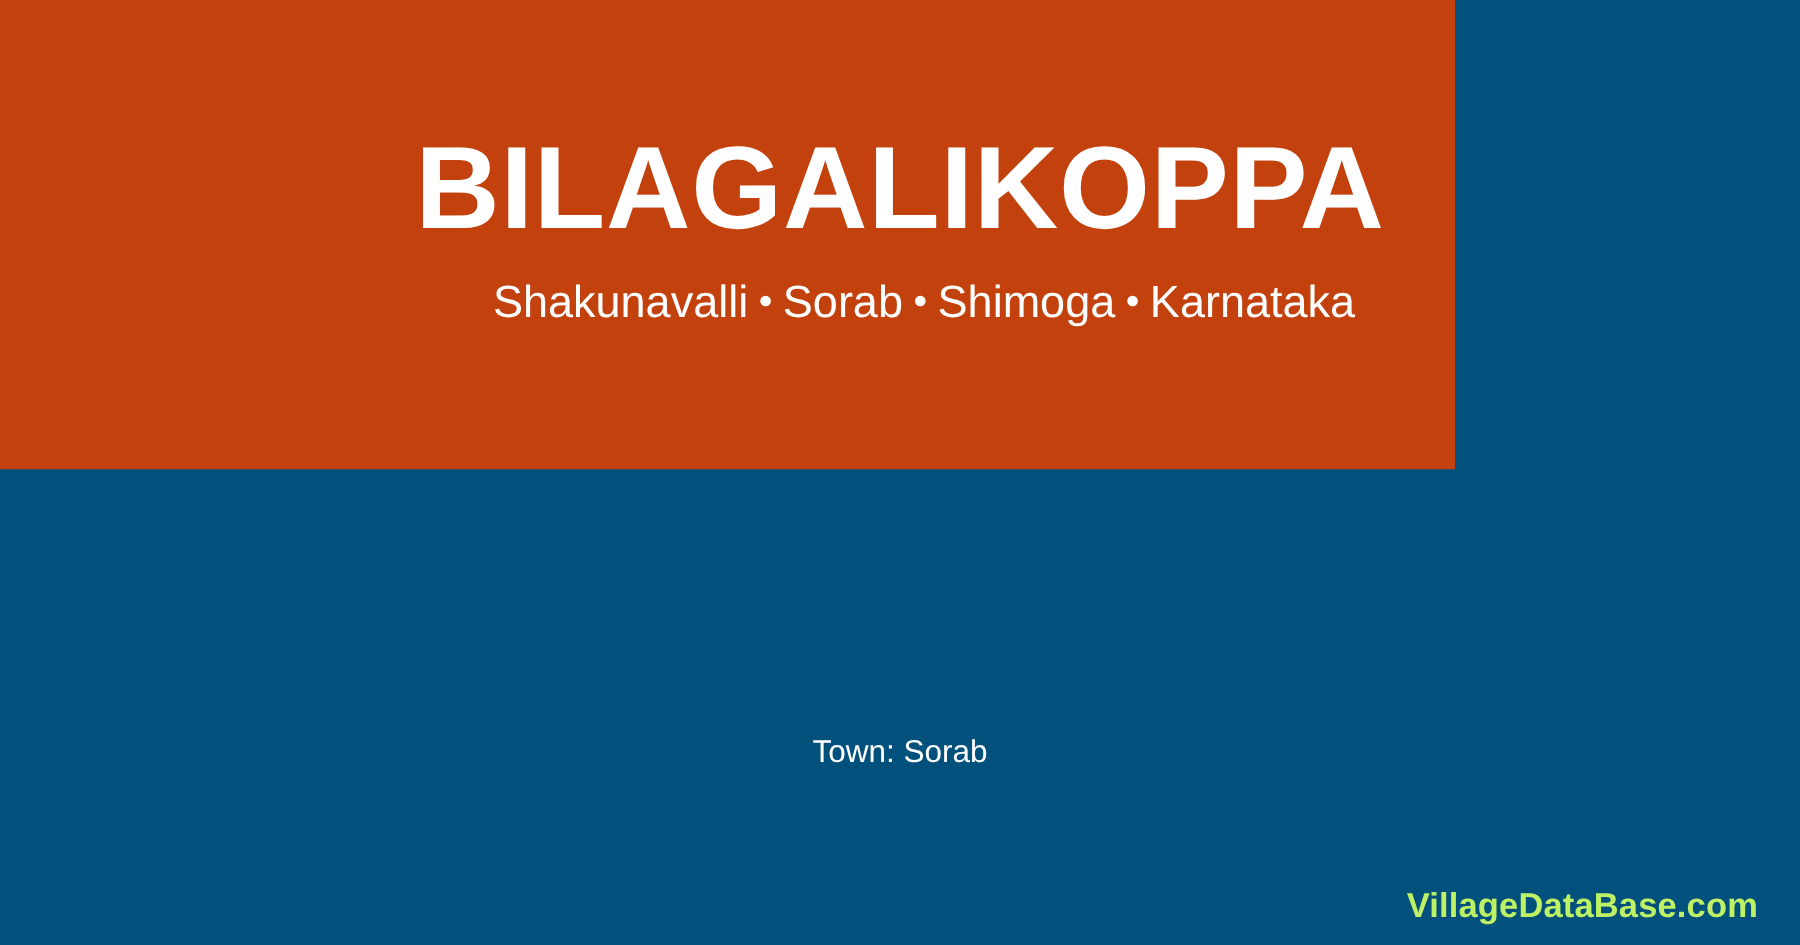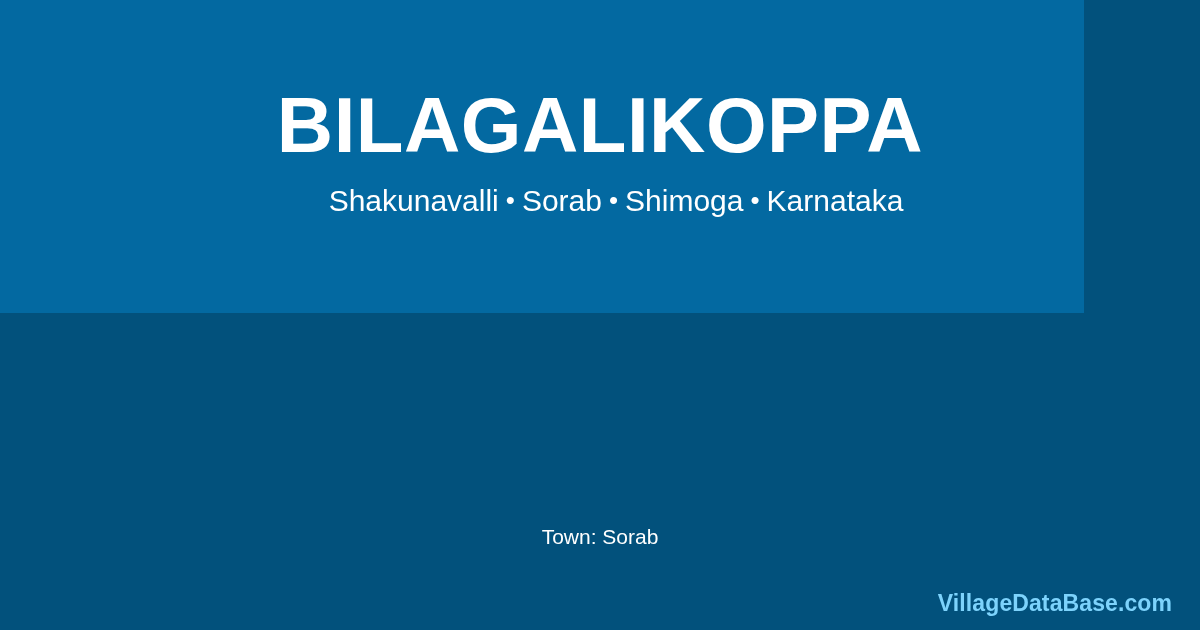--- a/index.html
+++ b/index.html
@@ -18,23 +18,23 @@
     height: 630px;
     overflow: hidden;
     background: #02517c;
   }
 
   
   .banner {
     position: absolute;
     left: 0;
     top: 0;
-    width: 1084px;
+    width: 970px;
     height: 313px;
-    background: #0369a1;
+    background: #c2410c;
     box-sizing: border-box;
   }
 
   .banner-inner {
     position: absolute;
     left: 0;
     top: 0;
     width: 1200px;
     text-align: center;
   }
@@ -90,31 +90,30 @@
     position: absolute;
     left: 0;
     top: 175px;
     width: 1200px;
     text-align: center;
     font-size: 21px;
     line-height: 28px;
     font-weight: 400;
     color: #ffffff;
     white-space: nowrap;
-    margin-top: 35px;
   }
 
   .watermark {
     position: absolute;
     right: 28px;
     bottom: 13px;
     font-size: 23px;
     line-height: 28px;
     font-weight: 700;
-    color: #7dd3fc;
+    color: #bef264;
     letter-spacing: 0.1px;
     white-space: nowrap;
   }
 </style>
 </head>
 <body>
 
 <div class="card">
 
   <div class="banner">

